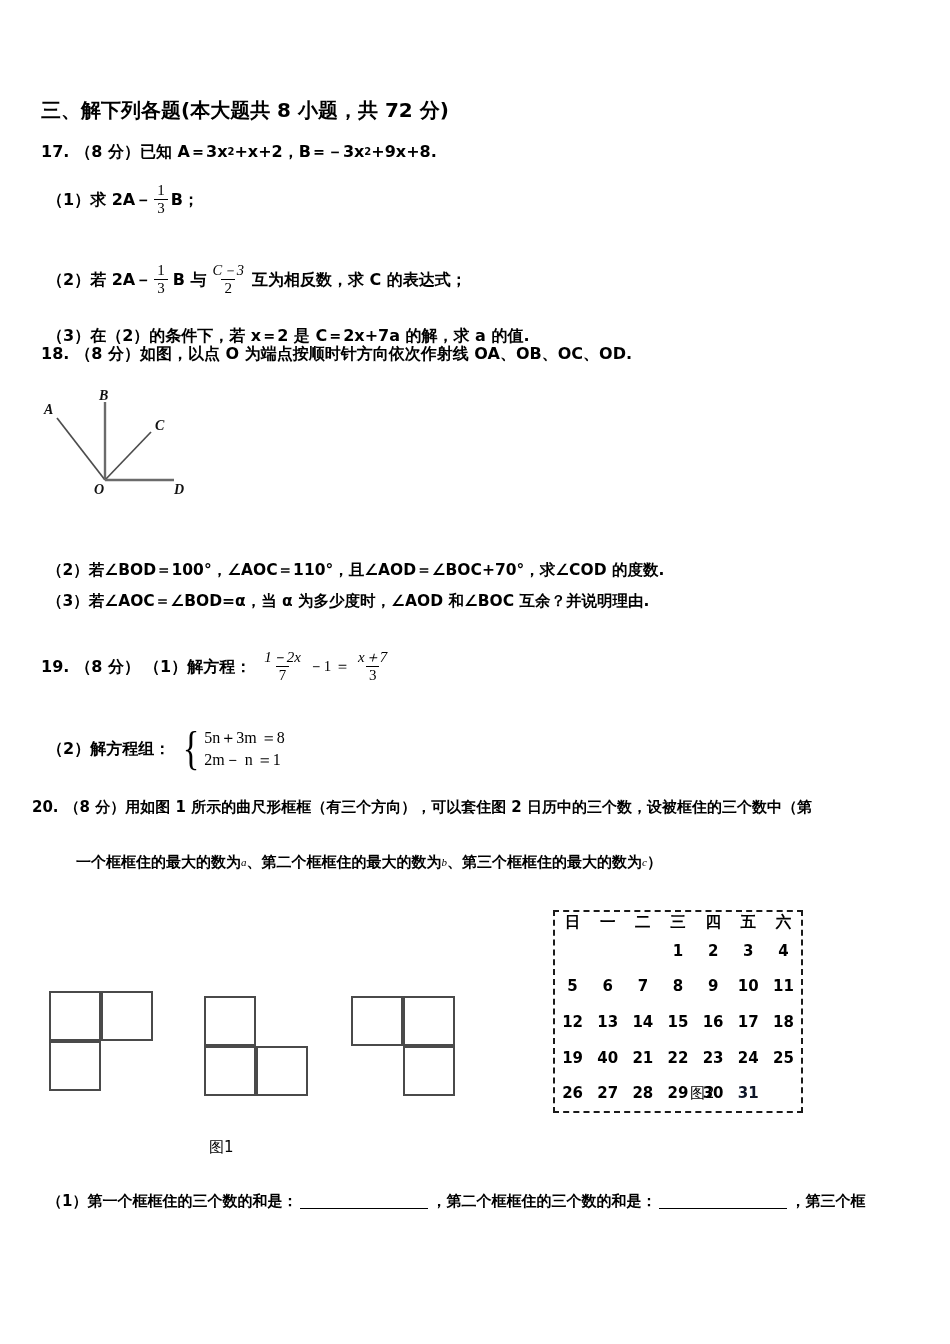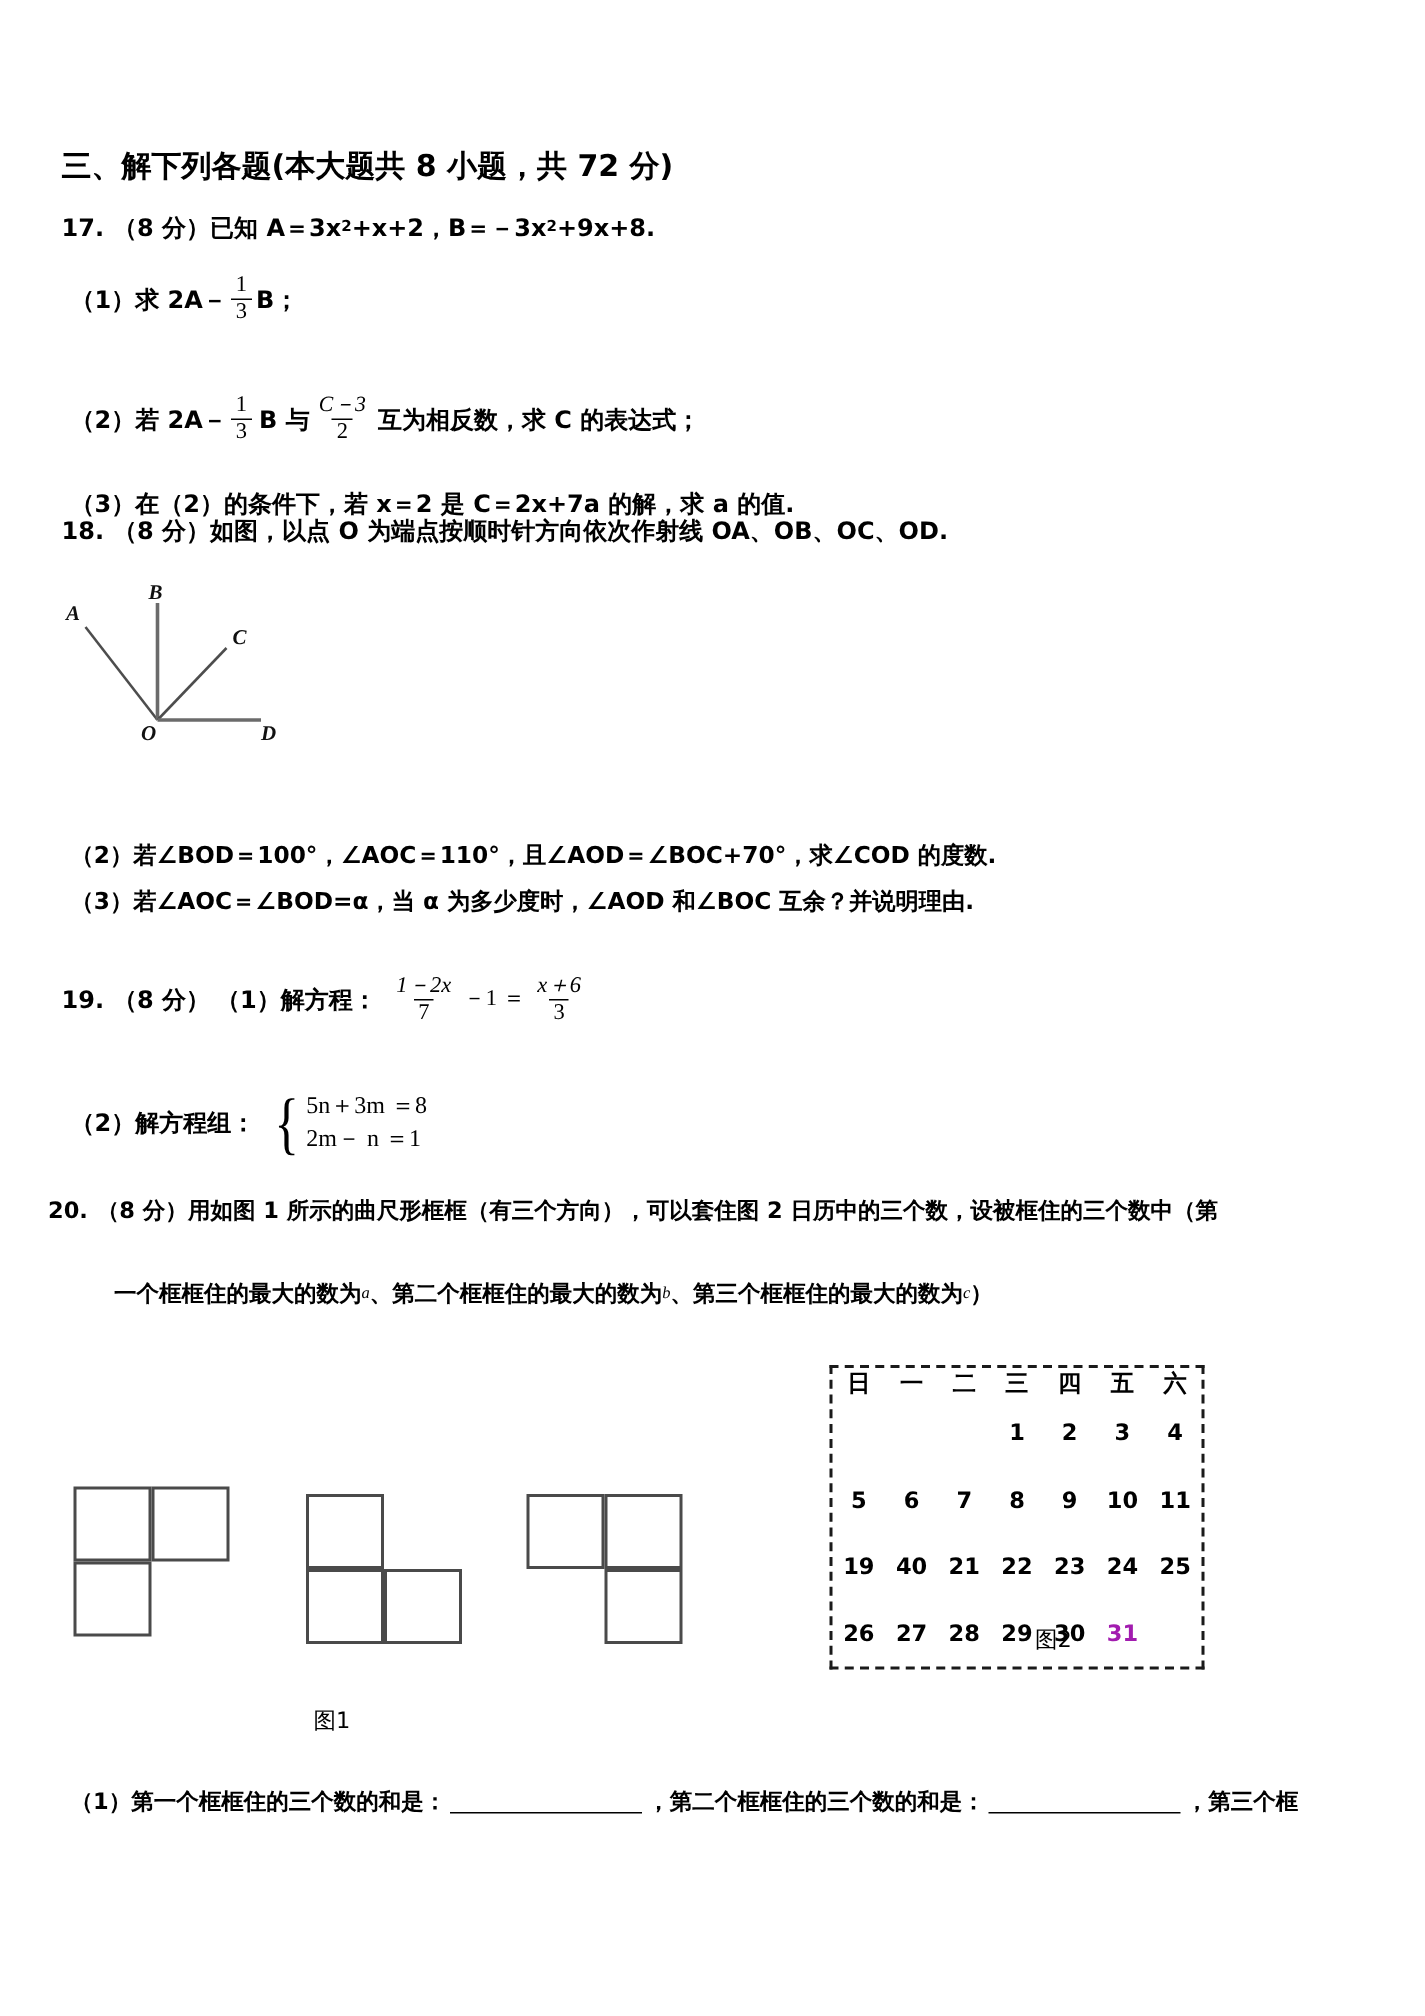--- a/index.html
+++ b/index.html
@@ -45,21 +45,21 @@
   .cell{position:absolute;border:2.2px solid #4a4a4a;box-sizing:border-box;}
 
   
   #calendar{position:absolute;left:553px;top:910px;width:250px;height:203px;
             border:2px dashed #1a1a1a;box-sizing:border-box;}
   #calendar table{width:100%;height:100%;border-collapse:collapse;
       font-family:"DejaVu Sans","Liberation Sans",sans-serif;}
   #calendar th{font-size:15.5px;font-weight:bold;text-align:center;
       font-family:"DejaVu Sans",sans-serif;padding:0;}
   #calendar td{font-size:15px;font-weight:bold;text-align:center;padding:0;}
-  #calendar td.faded{color:#a21caf;}
+  #calendar td.faded{color:#0f172a;}
   #calendar td.empty{color:transparent;}
 
   .figcap{position:absolute;font-size:15px;font-family:"DejaVu Sans","Liberation Sans",sans-serif;}
 
   .blank{display:inline-block;border-bottom:1.2px solid #000;width:128px;height:13px;margin:0 3px;}
   sup.it{font-style:italic;font-size:11px;vertical-align:super;font-family:"Liberation Serif",serif;}
 </style>
 </head>
 <body>
 
@@ -137,21 +137,21 @@
     <span class="cn">19.</span>
     <span class="cn" style="margin-left:6px;">（8 分）</span>
     <span class="cn" style="margin-left:4px;">（1）</span>
     <span class="cn">解方程：</span>
     <span class="frac serifit" style="margin-left:10px;">
       <span class="num mathvar" style="font-size:15px;">1－2x</span>
       <span class="den" style="font-size:15px;">7</span>
     </span>
     <span style="font-family:'Liberation Serif',serif;font-size:15px;margin:0 2px;">－1 ＝</span>
     <span class="frac serifit">
-      <span class="num mathvar" style="font-size:15px;">x＋6</span>
+      <span class="num mathvar" style="font-size:15px;">x＋7</span>
       <span class="den" style="font-size:15px;">3</span>
     </span>
   </div>
 
   <div class="line row" style="left:47px;top:730px;font-size:16px;">
     <span class="cn">（2）</span>
     <span class="cn">解方程组：</span>
     <span class="sys" style="margin-left:10px;">
       <span class="brace">{</span>
       <span class="sysrows">
@@ -221,20 +221,29 @@
         <tr>
           <td>5</td>
           <td>6</td>
           <td>7</td>
           <td>8</td>
           <td>9</td>
           <td>10</td>
           <td>11</td>
         </tr>
         <tr>
+          <td>12</td>
+          <td>13</td>
+          <td>14</td>
+          <td>15</td>
+          <td>16</td>
+          <td>17</td>
+          <td>18</td>
+        </tr>
+        <tr>
           <td>19</td>
           <td>40</td>
           <td>21</td>
           <td>22</td>
           <td>23</td>
           <td>24</td>
           <td>25</td>
         </tr>
         <tr>
           <td>26</td>

